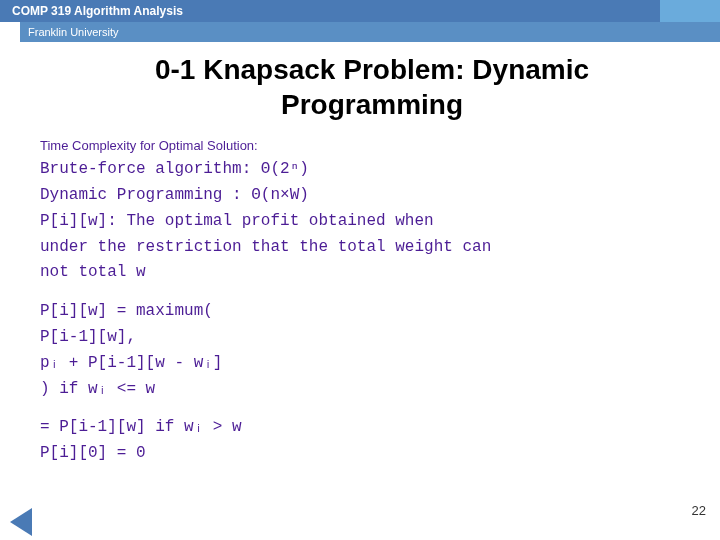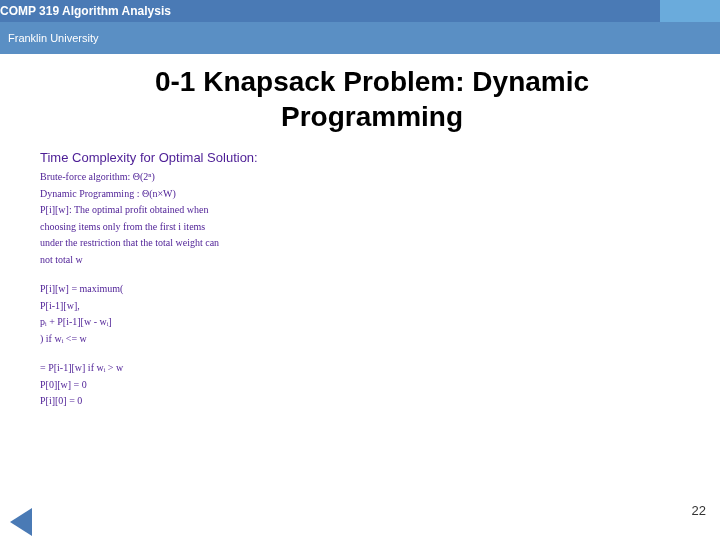--- a/index.html
+++ b/index.html
@@ -11,38 +11,39 @@
       overflow: hidden;
       position: relative;
     }
 
     
     #top-bar {
       background: #4a7ab5;
       height: 22px;
       display: flex;
       align-items: center;
-      padding: 0 0;
+      padding: 0 12px;
       position: relative;
     }
     #top-bar::after {
       content: '';
       position: absolute;
       right: 0;
       top: 0;
       width: 60px;
       height: 22px;
       background: #6aabdc;
     }
     #title-bar {
       background: #5a8fc4;
       height: 20px;
       display: flex;
       align-items: center;
-      padding: 16px 8px;
+      padding: 4px 8px;
+      margin-left: 20px;
     }
 
     
     #main-content {
       padding: 10px 16px 10px 40px;
     }
 
     
     #slide-title {
       text-align: center;
@@ -58,22 +59,22 @@
       font-size: 13px;
       color: #4c1d95;
       line-height: 1.55;
     }
 
     .text-line {
       margin-bottom: 1px;
     }
 
     .mono {
-      font-family: Liberation Serif, serif;
-      font-size: 10px;
+      font-family: Liberation Mono, monospace;
+      font-size: 16px;
     }
 
     .section-gap {
       margin-top: 14px;
     }
 
     
     #page-number {
       position: absolute;
       bottom: 22px;
@@ -119,32 +120,30 @@
   <div id="slide-title">
     <div>0-1 Knapsack Problem: Dynamic</div>
     <div>Programming</div>
   </div>
 
   <div id="body-text">
     <div class="text-line">Time Complexity for Optimal Solution:</div>
     <div class="text-line mono">Brute-force algorithm:  Θ(2ⁿ)</div>
     <div class="text-line mono">Dynamic Programming :  Θ(n×W)</div>
     <div class="text-line mono">P[i][w]:  The optimal profit obtained when</div>
-    <div class="text-line mono">    choosing items only from the first i items</div>
     <div class="text-line mono">    under the restriction that the total weight can</div>
     <div class="text-line mono">    not total w</div>
 
     <div class="section-gap"></div>
 
     <div class="text-line mono">P[i][w]  =  maximum(</div>
     <div class="text-line mono">                P[i-1][w],</div>
     <div class="text-line mono">                pᵢ + P[i-1][w - wᵢ]</div>
     <div class="text-line mono">                ) if wᵢ &lt;= w</div>
     <div class="text-line mono section-gap">         =  P[i-1][w]    if wᵢ &gt; w</div>
 
-    <div class="text-line mono">P[0][w]  =  0</div>
     <div class="text-line mono">P[i][0] = 0</div>
   </div>
 </div>
 
 <div id="page-number">22</div>
 
 <div id="bottom-arrow"></div>
 
 </body></html>

